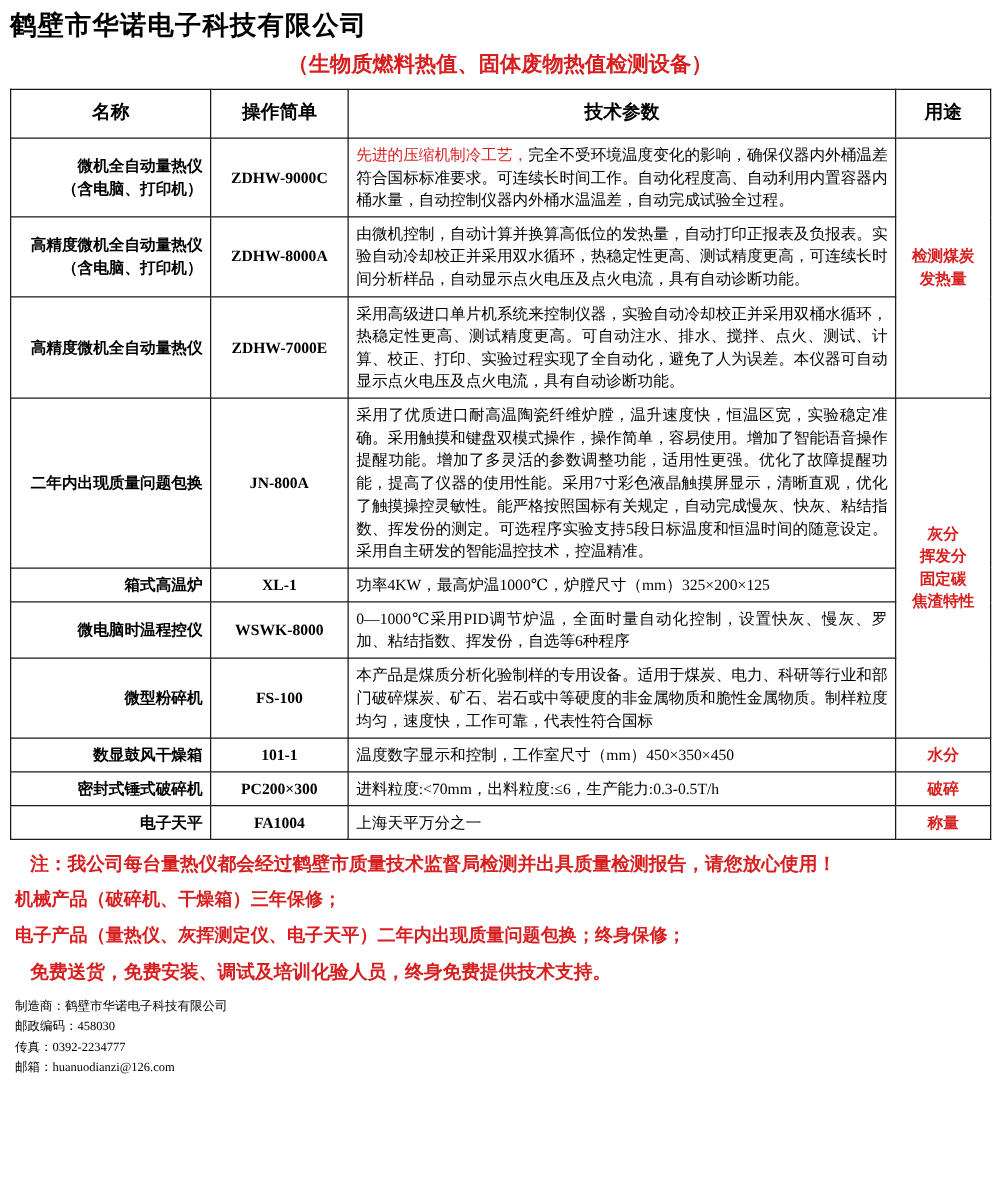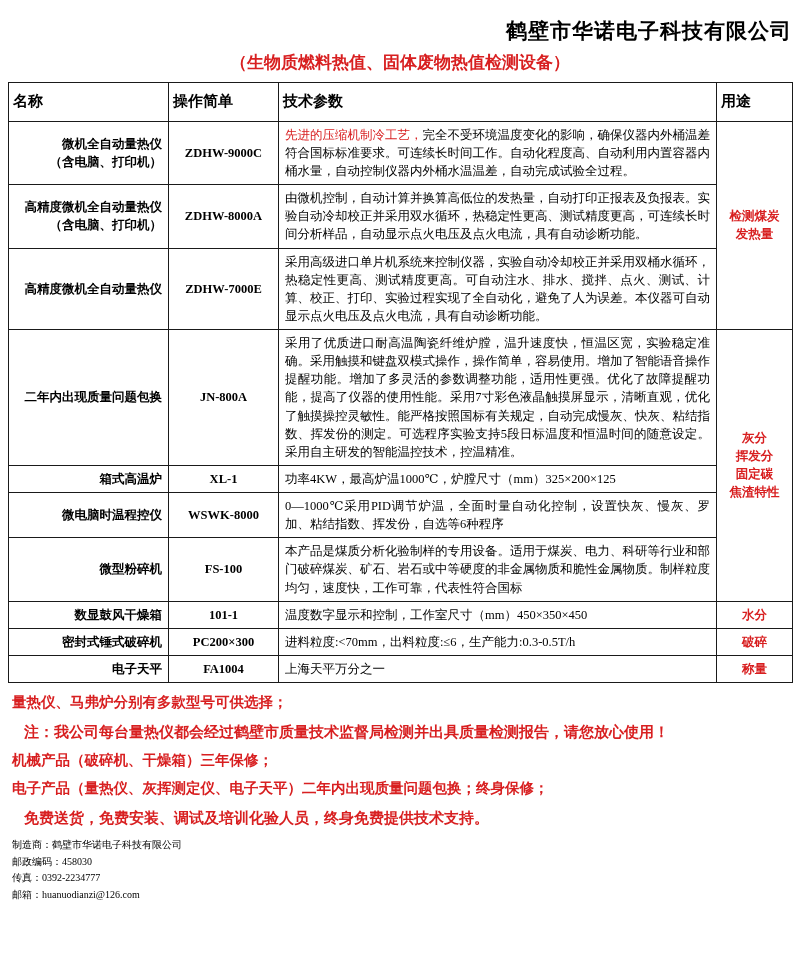--- a/index.html
+++ b/index.html
@@ -12,26 +12,26 @@
     min-height: 959px;
     font-family: "Liberation Serif", "DejaVu Serif", serif;
     color: #000000;
   }
   .page {
     width: 800px;
     box-sizing: border-box;
     padding: 6px 8px 8px 8px;
   }
   .title {
-    text-align: right;
+    text-align: left;
     font-size: 21px;
     font-weight: bold;
     color: #000000;
     letter-spacing: 1px;
-    margin-top: 11px;
+    margin-top: 0;
     margin-bottom: 6px;
     font-family: "Liberation Sans", "DejaVu Sans", sans-serif;
   }
   .subtitle {
     text-align: center;
     font-size: 17px;
     font-weight: bold;
     color: #d81f20;
     margin-bottom: 8px;
     font-family: "Liberation Sans", "DejaVu Sans", sans-serif;
@@ -43,21 +43,21 @@
     margin: 0 auto;
   }
   table.spec th, table.spec td {
     border: 1px solid #1a1a1a;
     vertical-align: middle;
     padding: 4px 6px;
     font-size: 12.5px;
     line-height: 1.45;
   }
   table.spec th {
-    text-align: left;
+    text-align: center;
     font-weight: bold;
     font-size: 15px;
     padding: 8px 4px;
   }
   col.c-name { width: 160px; }
   col.c-model { width: 110px; }
   col.c-spec { width: 438px; }
   col.c-use { width: 76px; }
 
   td.name {
@@ -192,21 +192,20 @@
         <tr>
           <td class="name">电子天平</td>
           <td class="model">FA1004</td>
           <td class="spec-text">上海天平万分之一</td>
           <td class="use" rowspan="1">称量</td>
         </tr>
       </tbody>
   </table>
 
   <div class="notes">
-      <p>量热仪、马弗炉分别有多款型号可供选择；</p>
       <p class="big">注：我公司每台量热仪都会经过鹤壁市质量技术监督局检测并出具质量检测报告，请您放心使用！</p>
       <p>机械产品（破碎机、干燥箱）三年保修；</p>
       <p>电子产品（量热仪、灰挥测定仪、电子天平）二年内出现质量问题包换；终身保修；</p>
       <p class="big">免费送货，免费安装、调试及培训化验人员，终身免费提供技术支持。</p>
     </div>
 
   <div class="footer">
     <div>制造商：鹤壁市华诺电子科技有限公司</div>
     <div>邮政编码：458030</div>
     <div>传真：0392-2234777</div>

